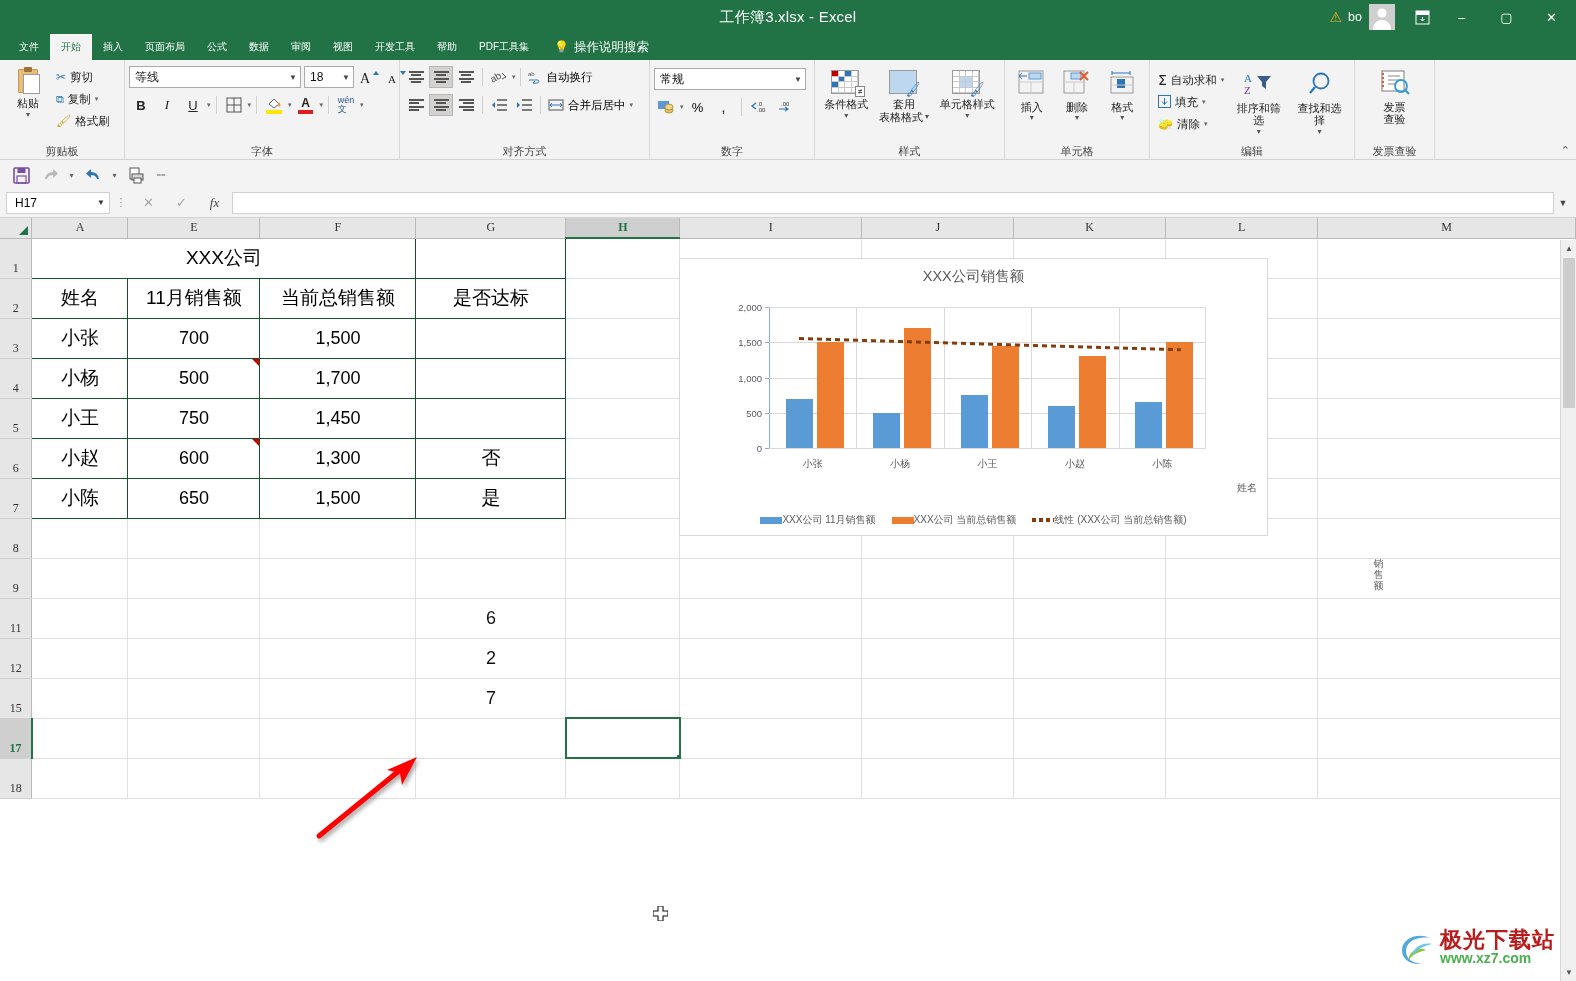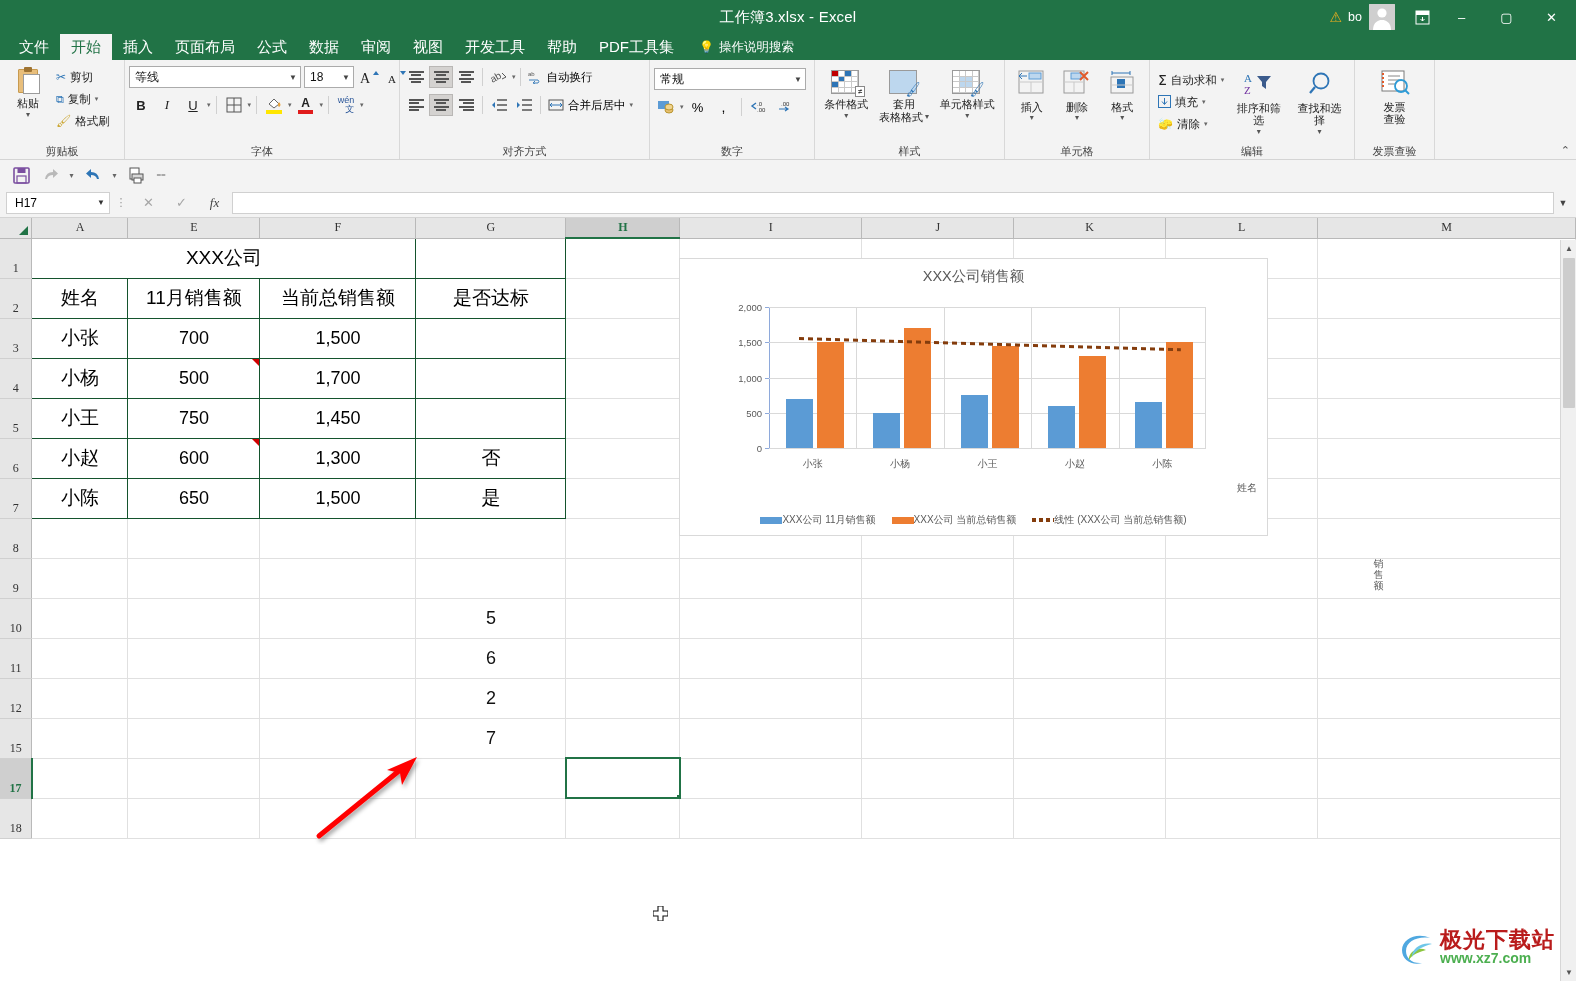--- a/index.html
+++ b/index.html
@@ -38,21 +38,21 @@
   .tb-icon.ribbon-disp { font-size: 12px; }
   .tb-icon.win { width: 45px; font-size: 13px; }
 
   
   .tabs {
     height: 26px; background: #217346; display: flex; align-items: stretch;
     padding-left: 8px; position: relative;
   }
   .tab {
     padding: 0 11px; display: flex; align-items: center;
-    font-size: 15px; color: #fff; white-space: nowrap;
+    font-size: 10px; color: #fff; white-space: nowrap;
   }
   .tab.active { background: #f3f3f3; color: #217346; }
   .tab-search {
     display: flex; align-items: center; gap: 5px; padding: 0 8px;
     font-size: 12.5px; color: #fff; margin-left: 6px;
   }
   .bulb { font-size: 12px; }
 
   
   .ribbon {
@@ -110,21 +110,21 @@
   }
   .fbtn.grow { font-size: 13px; }
   .sep { width: 1px; height: 18px; background: #d0d0d0; margin: 0 3px; }
   .fbtn.bold { font-weight: bold; }
   .fbtn.ital { font-style: italic; font-family: "Liberation Serif", serif; }
   .fbtn.undl { text-decoration: underline; }
   .fill-ico { width: 16px; height: 17px; position: relative; }
   .fill-ico .bar { position: absolute; left: 0; bottom: 0; width: 16px; height: 4px; background: #FFE600; }
   .color-ico { width: 15px; height: 17px; position: relative; font-size: 12px; text-align:center; line-height: 12px;}
   .color-ico .bar { position: absolute; left: 0; bottom: 0; width: 15px; height: 4px; background: #E01B1B; }
-  .wen-ico { font-size: 9px; color: #2a5699; text-align: right; line-height: 9px;}
+  .wen-ico { font-size: 9px; color: #2a5699; text-align: left; line-height: 9px;}
 
   
   .g-align { width: 250px; }
   .al-row { display: flex; align-items: center; gap: 1px; }
   .al-row.r2 { padding-top: 6px; }
   .albtn { width: 24px; height: 22px; display:flex;align-items:center;justify-content:center; }
   .albtn.on { background: #d4d2d0; border: 1px solid #b9b7b5;}
   .lines { width: 15px; height: 12px; display:flex; flex-direction: column; justify-content: space-between; }
   .lines i { height: 1.6px; background: #555; display:block;}
   .lines.c i:nth-child(1){width:100%}.lines.c i:nth-child(2){width:70%;margin:0 auto}.lines.c i:nth-child(3){width:100%}.lines.c i:nth-child(4){width:70%;margin:0 auto}
@@ -957,33 +957,20 @@
       <td class="cell"></td>
           <td class="cell gnum"></td>
       <td class="cell"></td>
           <td class="cell"></td>
       <td class="cell"></td>
           <td class="cell"></td>
       <td class="cell"></td>
           <td class="cell"></td>
     </tr>
     <tr style="height:40px">
-      <td class="rowhead">10</td>
-      <td class="cell"></td>
-          <td class="cell"></td>
-      <td class="cell"></td>
-          <td class="cell gnum">5</td>
-      <td class="cell"></td>
-          <td class="cell"></td>
-      <td class="cell"></td>
-          <td class="cell"></td>
-      <td class="cell"></td>
-          <td class="cell"></td>
-    </tr>
-    <tr style="height:40px">
       <td class="rowhead">11</td>
       <td class="cell"></td>
           <td class="cell"></td>
       <td class="cell"></td>
           <td class="cell gnum">6</td>
       <td class="cell"></td>
           <td class="cell"></td>
       <td class="cell"></td>
           <td class="cell"></td>
       <td class="cell"></td>

